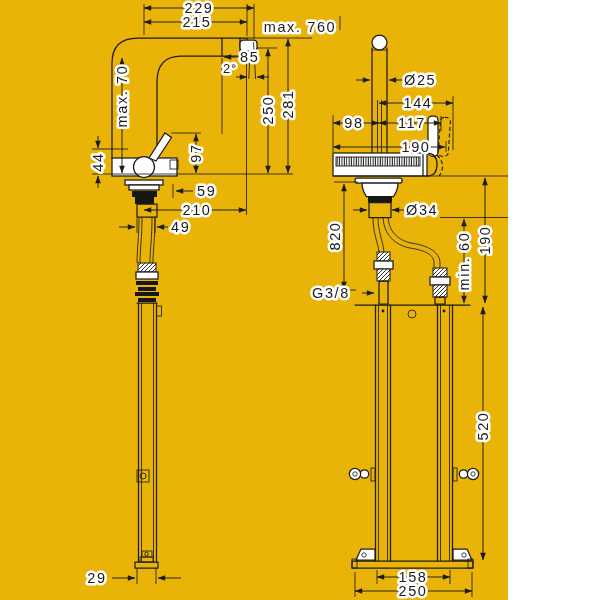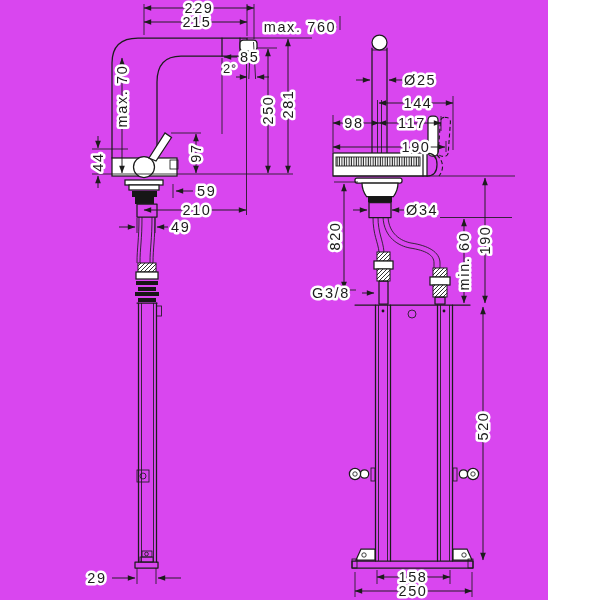--- a/index.html
+++ b/index.html
@@ -1,16 +1,16 @@
 <!DOCTYPE html>
 <html><head>
 <meta charset="utf-8">
 <style>
   html,body{margin:0;padding:0;background:#fff;}
-  .canvas{position:relative;width:548px;height:600px;background:#d946ef;overflow:hidden;
+  .canvas{position:relative;width:508px;height:600px;background:#eab308;overflow:hidden;
           font-family:"Liberation Sans", sans-serif;}
   svg{display:block;}
   .ol{fill:none;stroke:#1c1c1c;stroke-width:1.25;stroke-linejoin:round;stroke-linecap:round;}
   .thin{fill:none;stroke:#1c1c1c;stroke-width:0.85;}
   .dim{fill:none;stroke:#1c1c1c;stroke-width:0.95;}
   .dash{fill:none;stroke:#1c1c1c;stroke-width:1.1;stroke-dasharray:4 2.6;}
   .blk{fill:#161616;stroke:none;}
   .wfill{fill:#ffffff;stroke:#1c1c1c;stroke-width:1.25;}
   .dimtext{font-size:14.5px;letter-spacing:1.6px;fill:#1c1c1c;
            paint-order:stroke;stroke:#ffffff;stroke-width:5px;stroke-linejoin:round;}

